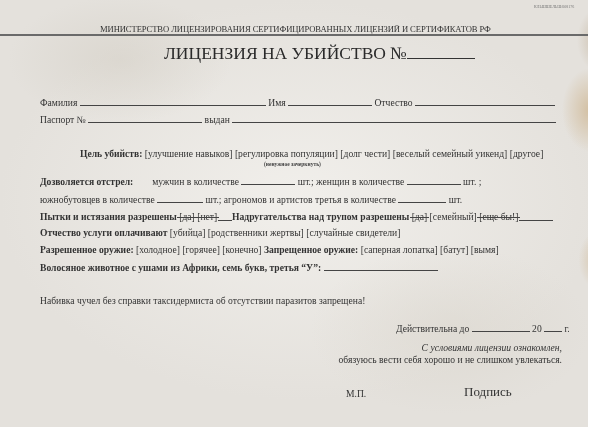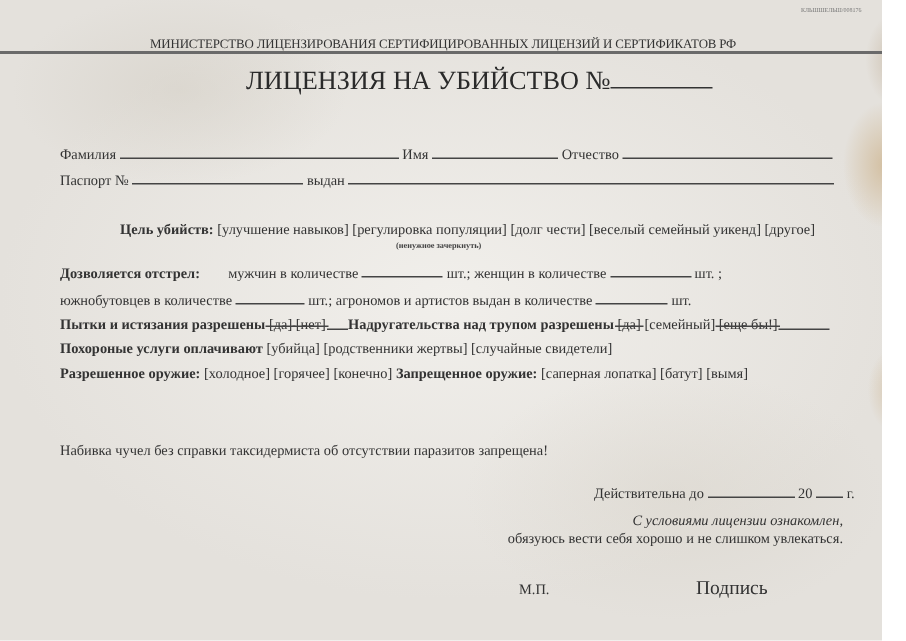--- a/index.html
+++ b/index.html
@@ -83,55 +83,59 @@
     <span>мужчин в количестве</span>
     <span class="u" style="width:54px;"></span>
     <span>шт.; женщин в количестве</span>
     <span class="u" style="width:54px;"></span>
     <span>шт. ;</span>
   </div>
 
   <div class="abs line-txt" style="left:40px; top:193px;">
     <span>южнобутовцев в количестве</span>
     <span class="u" style="width:46px;"></span>
-    <span>шт.; агрономов и артистов выдан в количестве</span>
+    <span>шт.; агрономов и артистов третья в количестве</span>
     <span class="u" style="width:48px;"></span>
     <span>шт.</span>
   </div>
 
   <div class="abs line-txt" style="left:40px; top:211px;">
     <span class="b">Пытки и истязания разрешены</span>
     <span class="opt struck">[да]</span>
     <span class="opt struck">[нет]</span>
     <span class="struck" style="display:inline-block; width:10px;"></span>
     <span class="b">Надругательства над трупом разрешены</span>
     <span class="opt struck">[да]</span>
     <span class="opt">[семейный]</span>
     <span class="opt struck">[еще бы!]</span>
     <span class="struck" style="display:inline-block; width:30px;"></span>
   </div>
 
   <div class="abs line-txt" style="left:40px; top:227px;">
-    <span class="b">Похороные услуги оплачивают</span>
+    <span class="b">Отчество услуги оплачивают</span>
     <span class="opt">[убийца]</span>
     <span class="opt">[родственники жертвы]</span>
     <span class="opt">[случайные свидетели]</span>
   </div>
 
   <div class="abs line-txt" style="left:40px; top:244px;">
     <span class="b">Разрешенное оружие:</span>
     <span class="opt">[холодное]</span>
     <span class="opt">[горячее]</span>
     <span class="opt">[конечно]</span>
     <span class="b">Запрещенное оружие:</span>
     <span class="opt">[саперная лопатка]</span>
     <span class="opt">[батут]</span>
     <span class="opt">[вымя]</span>
   </div>
 
+  <div class="abs line-txt" style="left:40px; top:261px;">
+    <span class="b">Волосяное животное с ушами из Африки, семь букв, третья “У”:</span>
+    <span class="u" style="width:114px;"></span>
+  </div>
 
   <div class="abs line-txt" style="left:40px; top:295px;">Набивка чучел без справки таксидермиста об отсутствии паразитов запрещена!</div>
 
   <div class="abs line-txt" style="left:396px; top:322px;">
     <span>Действительна до</span>
     <span class="u" style="width:58px;"></span>
     <span>20</span>
     <span class="u" style="width:18px;"></span>
     <span>г.</span>
   </div>

